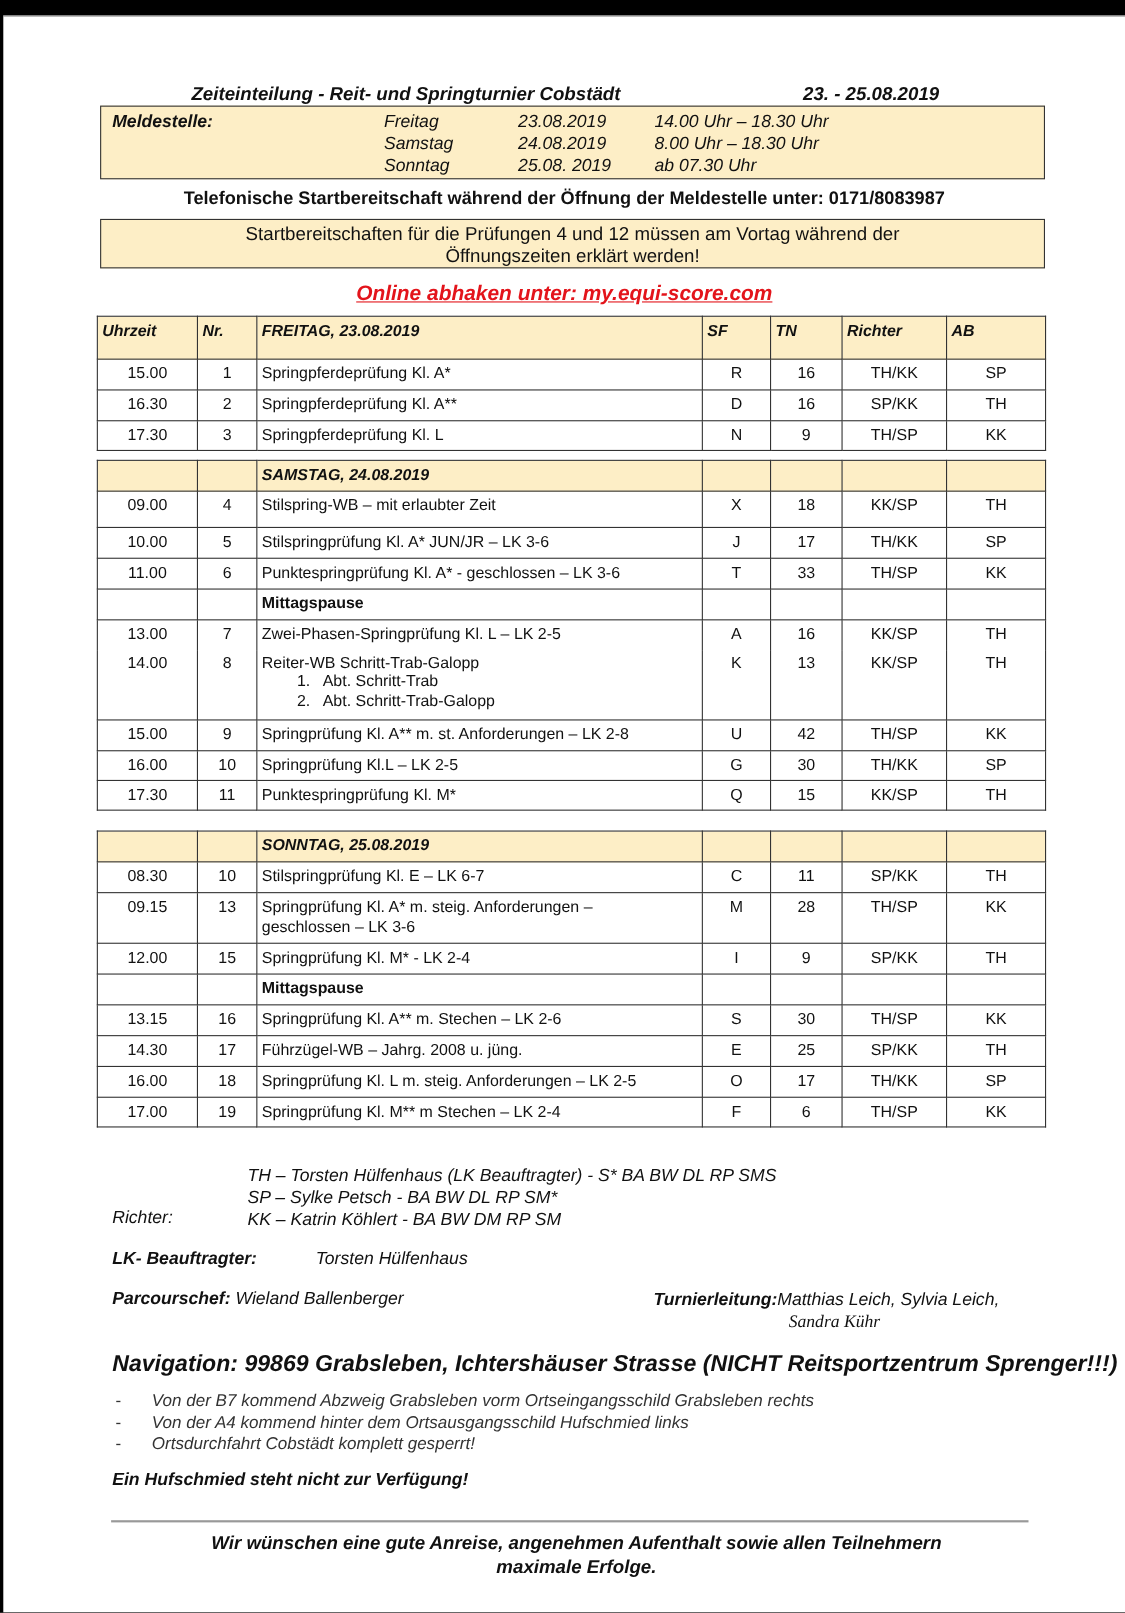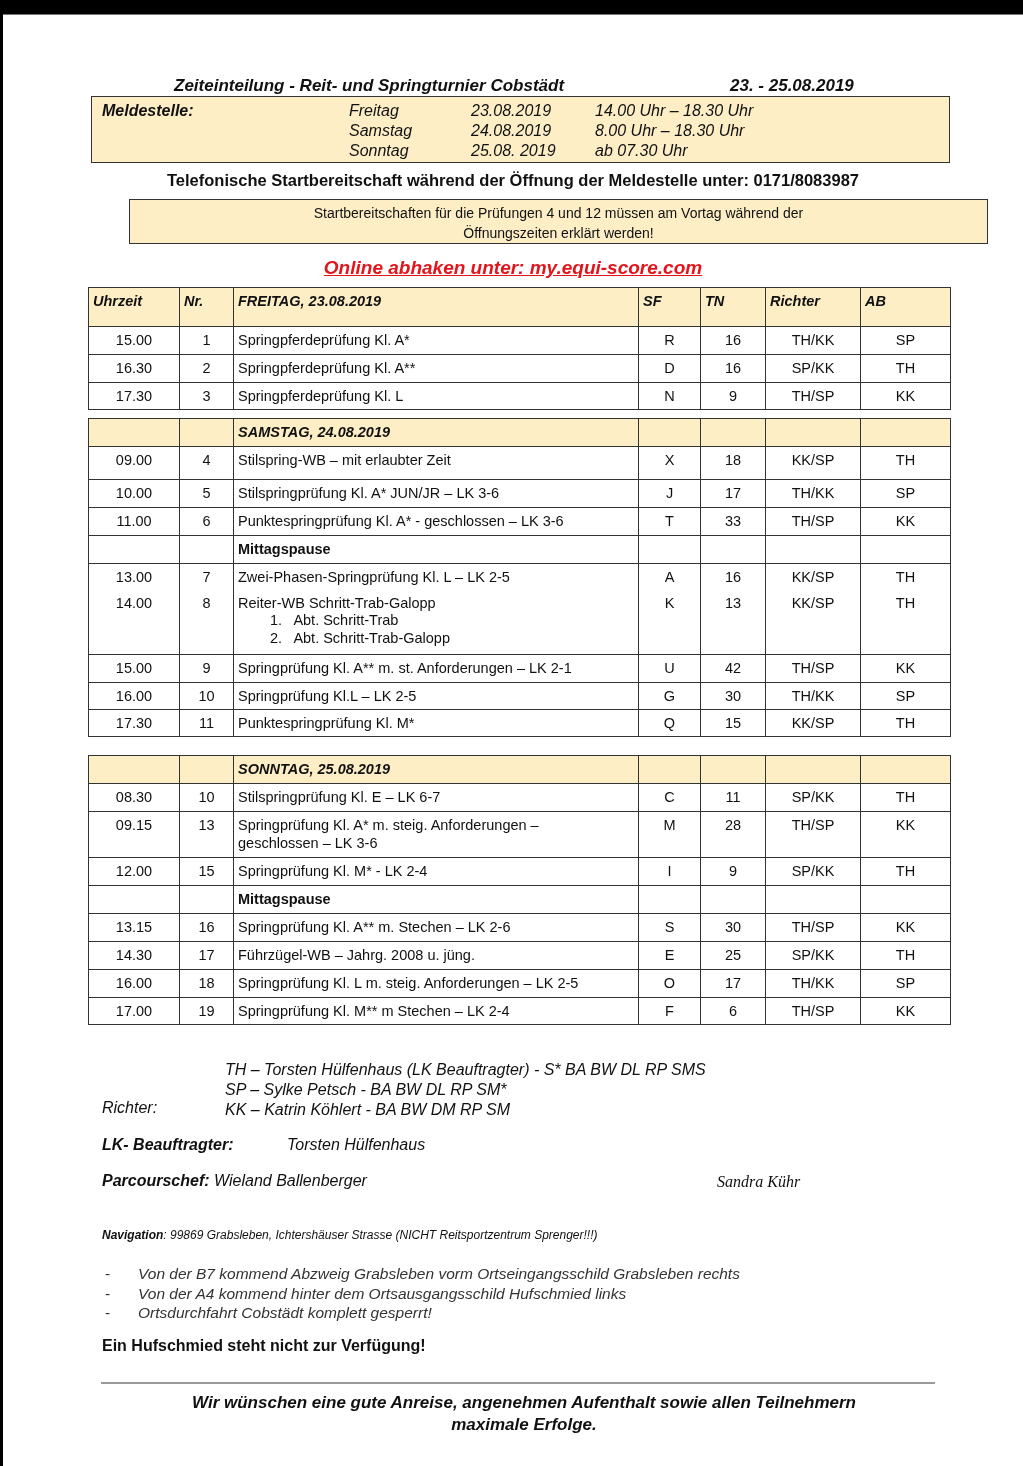--- a/index.html
+++ b/index.html
@@ -16,21 +16,21 @@
   .meld { left: 88px; top: 81px; width: 859px; height: 67px; }
   .meld .lbl { position: absolute; left: 10px; top: 5px; font-weight: bold; font-style: italic; font-size: 16px; }
   .meld .line { position: absolute; left: 257px; font-style: italic; font-size: 16px; height: 20px; width: 560px; }
   .meld .line span { position: absolute; top: 0; }
   .meld .line .c1 { left: 0; }
   .meld .line .c2 { left: 122px; }
   .meld .line .c3 { left: 246px; }
 
   .phone { left: 0; width: 1020px; top: 156px; text-align: center; font-size: 16.5px; font-weight: bold; }
 
-  .notice { left: 88px; top: 184px; width: 859px; height: 45px; text-align: center; font-size: 14px; line-height: 20px; padding-top: 3px; margin-left: 38px; }
+  .notice { left: 88px; top: 184px; width: 859px; height: 45px; text-align: center; font-size: 17px; line-height: 20px; padding-top: 3px; }
 
   .online { left: 0; width: 1020px; top: 242px; text-align: center; color: #e3141b; font-size: 19px; font-weight: bold; font-style: italic; text-decoration: underline; }
 
   table.sched { position: absolute; left: 85px; border-collapse: collapse; table-layout: fixed; font-size: 14.5px; }
   table.sched td { border: 1px solid #333; padding: 0 4px; vertical-align: top; }
   table.sched col.c-time { width: 91px; }
   table.sched col.c-nr { width: 54px; }
   table.sched col.c-title { width: 405px; }
   table.sched col.c-sf { width: 62px; }
   table.sched col.c-tn { width: 65px; }
@@ -48,27 +48,27 @@
   .richter .l { position: absolute; left: 123px; white-space: nowrap; }
 
   .lk { left: 99px; top: 1121px; font-size: 16px; font-style: italic; white-space: nowrap; }
   .lk b { font-weight: bold; }
   .lk .v { position: absolute; left: 185px; top: 0; }
 
   .parc { left: 99px; top: 1157px; font-size: 16px; font-style: italic; white-space: nowrap; }
   .turn { left: 591px; top: 1157px; font-size: 16px; font-style: italic; line-height: 20px; }
   .turn .l2 { padding-left: 123px; font-family: Liberation Serif, serif; }
 
-  .nav { left: 99px; top: 1213px; font-size: 12px; font-style: italic; white-space: nowrap; }
+  .nav { left: 99px; top: 1213px; font-size: 21px; font-style: italic; white-space: nowrap; font-weight: bold; }
 
   .dirs { left: 99px; top: 1249px; font-size: 15.5px; font-style: italic; color: #333; line-height: 19.5px; }
   .dirs .d { position: relative; padding-left: 36px; white-space: nowrap; }
   .dirs .d .dash { position: absolute; left: 3px; top: 0; font-style: normal; }
 
-  .huf { left: 99px; top: 1322px; font-size: 16px; font-weight: bold; }
+  .huf { left: 99px; top: 1322px; font-size: 16px; font-weight: bold; font-style: italic; }
 
   .hr2 { left: 98px; top: 1367px; width: 834px; height: 2px; background: #999; }
   .closing { left: 96px; top: 1377px; width: 850px; text-align: center; font-size: 17px; font-weight: bold; font-style: italic; line-height: 22px; }
 </style>
 </head>
 <body>
 
 <div class="page">
 
   <div class="abs title-row">
@@ -228,21 +228,21 @@
         <div class="sub" style="white-space:pre">2.   Abt. Schritt-Trab-Galopp</div>
       </td>
       <td class="tc" style="padding-top:4px">K</td>
       <td class="tc" style="padding-top:4px">13</td>
       <td class="tc" style="padding-top:4px">KK/SP</td>
       <td class="tc" style="padding-top:4px">TH</td>
     </tr>
     <tr style="height:28px">
       <td class="tc" style="padding-top:5px">15.00</td>
       <td class="tc" style="padding-top:5px">9</td>
-      <td style="padding-top:5px">Springprüfung Kl. A** m. st. Anforderungen – LK 2-1</td>
+      <td style="padding-top:5px">Springprüfung Kl. A** m. st. Anforderungen – LK 2-8</td>
       <td class="tc" style="padding-top:5px">U</td>
       <td class="tc" style="padding-top:5px">42</td>
       <td class="tc" style="padding-top:5px">TH/SP</td>
       <td class="tc" style="padding-top:5px">KK</td>
     </tr>
     <tr style="height:27px">
       <td class="tc" style="padding-top:5px">16.00</td>
       <td class="tc" style="padding-top:5px">10</td>
       <td style="padding-top:5px">Springprüfung Kl.L – LK 2-5</td>
       <td class="tc" style="padding-top:5px">G</td>
@@ -371,20 +371,21 @@
     <b>LK- Beauftragter:</b>
     <span class="v">Torsten Hülfenhaus</span>
   </div>
 
   <div class="abs parc">
     <b>Parcourschef:</b>
     <span>Wieland Ballenberger</span>
   </div>
 
   <div class="abs turn">
+    <div><b>Turnierleitung:</b><span>Matthias Leich, Sylvia Leich,</span></div>
     <div class="l2">Sandra Kühr</div>
   </div>
 
   <div class="abs nav">
     <b>Navigation</b><span>: 99869 Grabsleben, Ichtershäuser Strasse (NICHT Reitsportzentrum Sprenger!!!)</span>
   </div>
 
   <div class="abs dirs">
     <div class="d"><span class="dash">-</span><span>Von der B7 kommend Abzweig Grabsleben vorm Ortseingangsschild Grabsleben rechts</span></div>
     <div class="d"><span class="dash">-</span><span>Von der A4 kommend hinter dem Ortsausgangsschild Hufschmied links</span></div>

